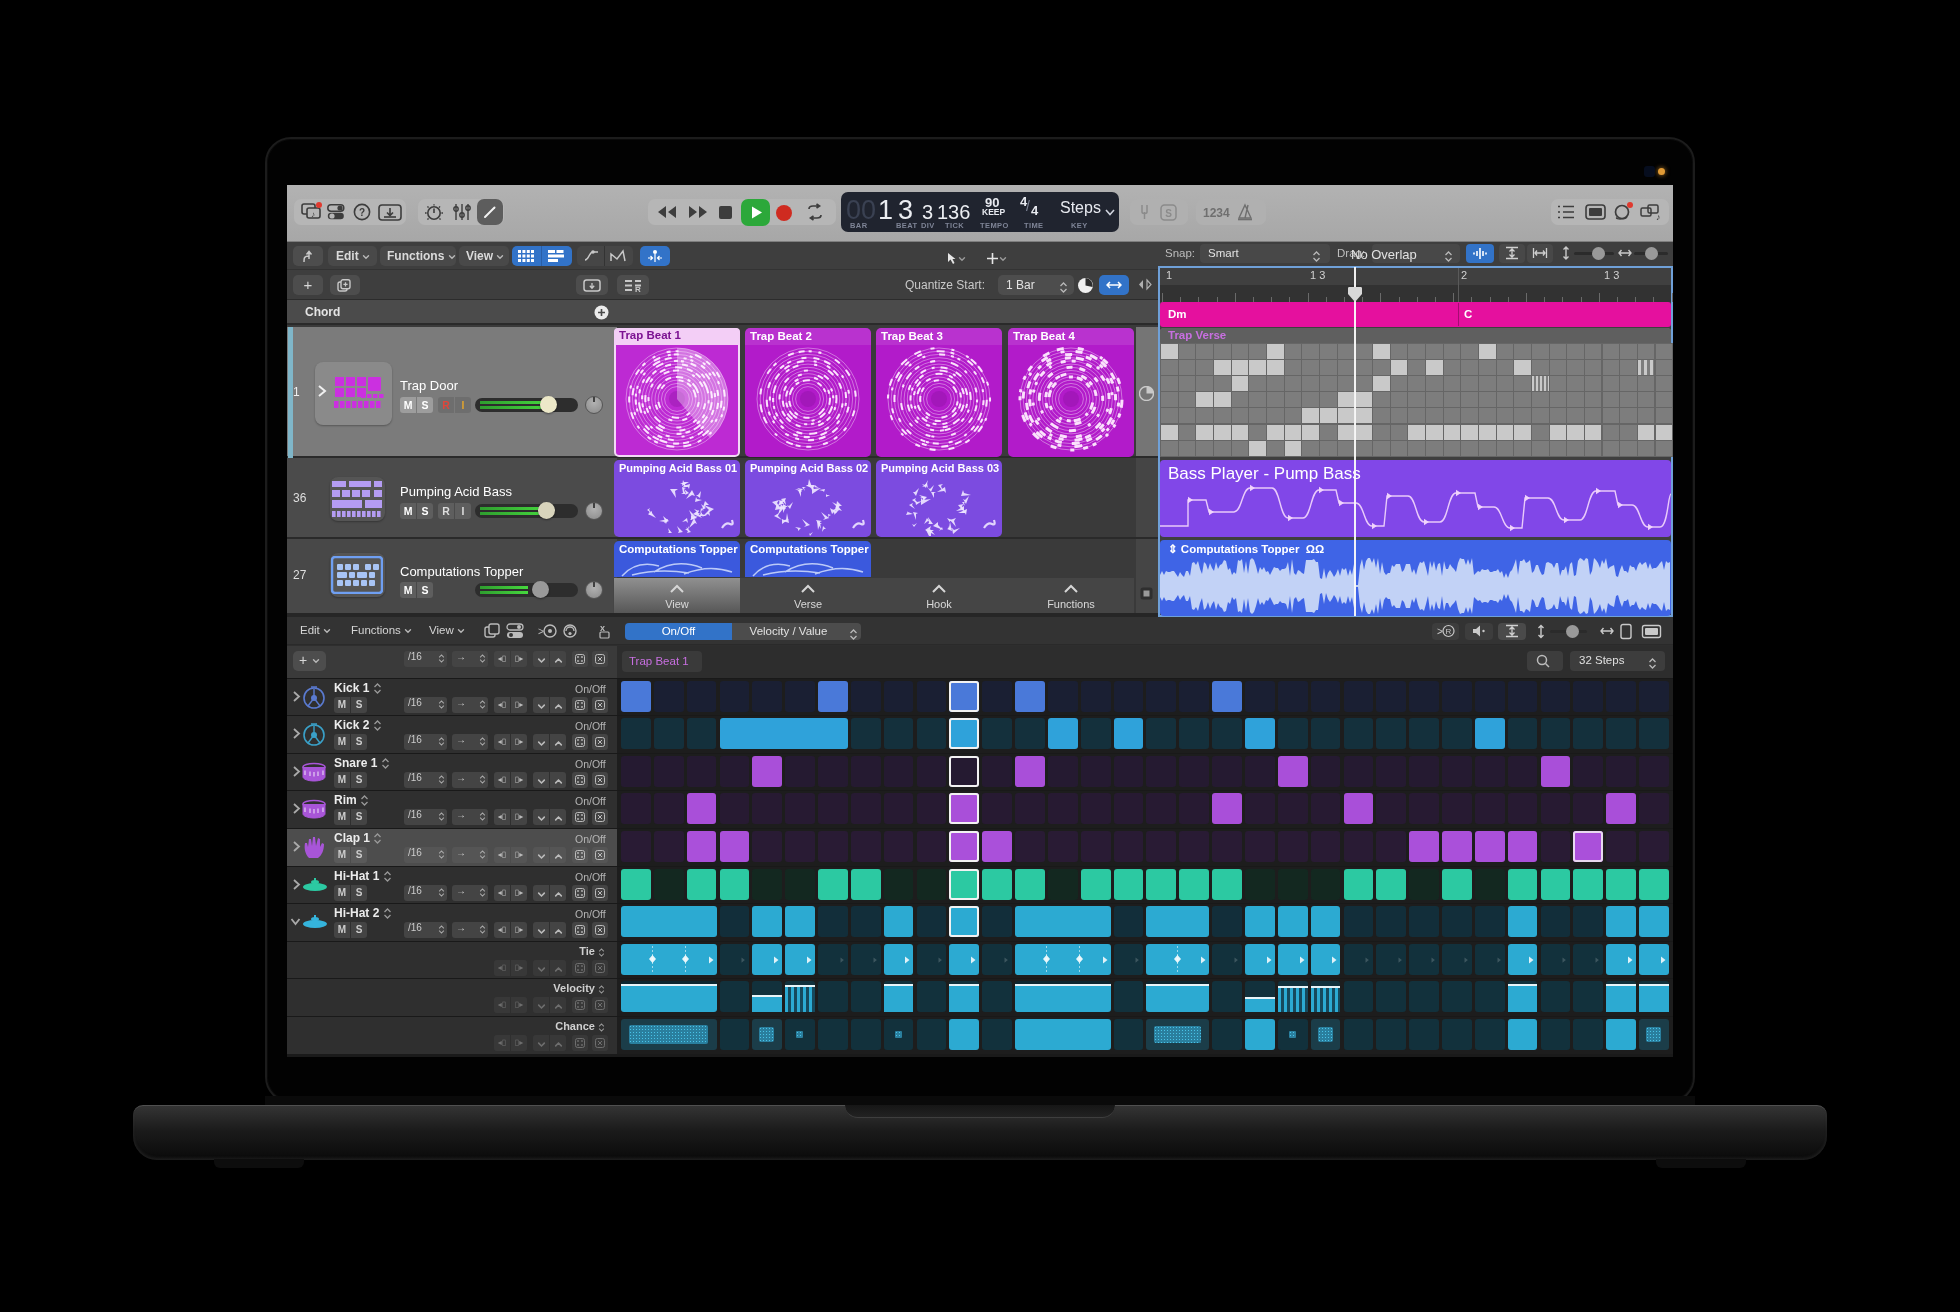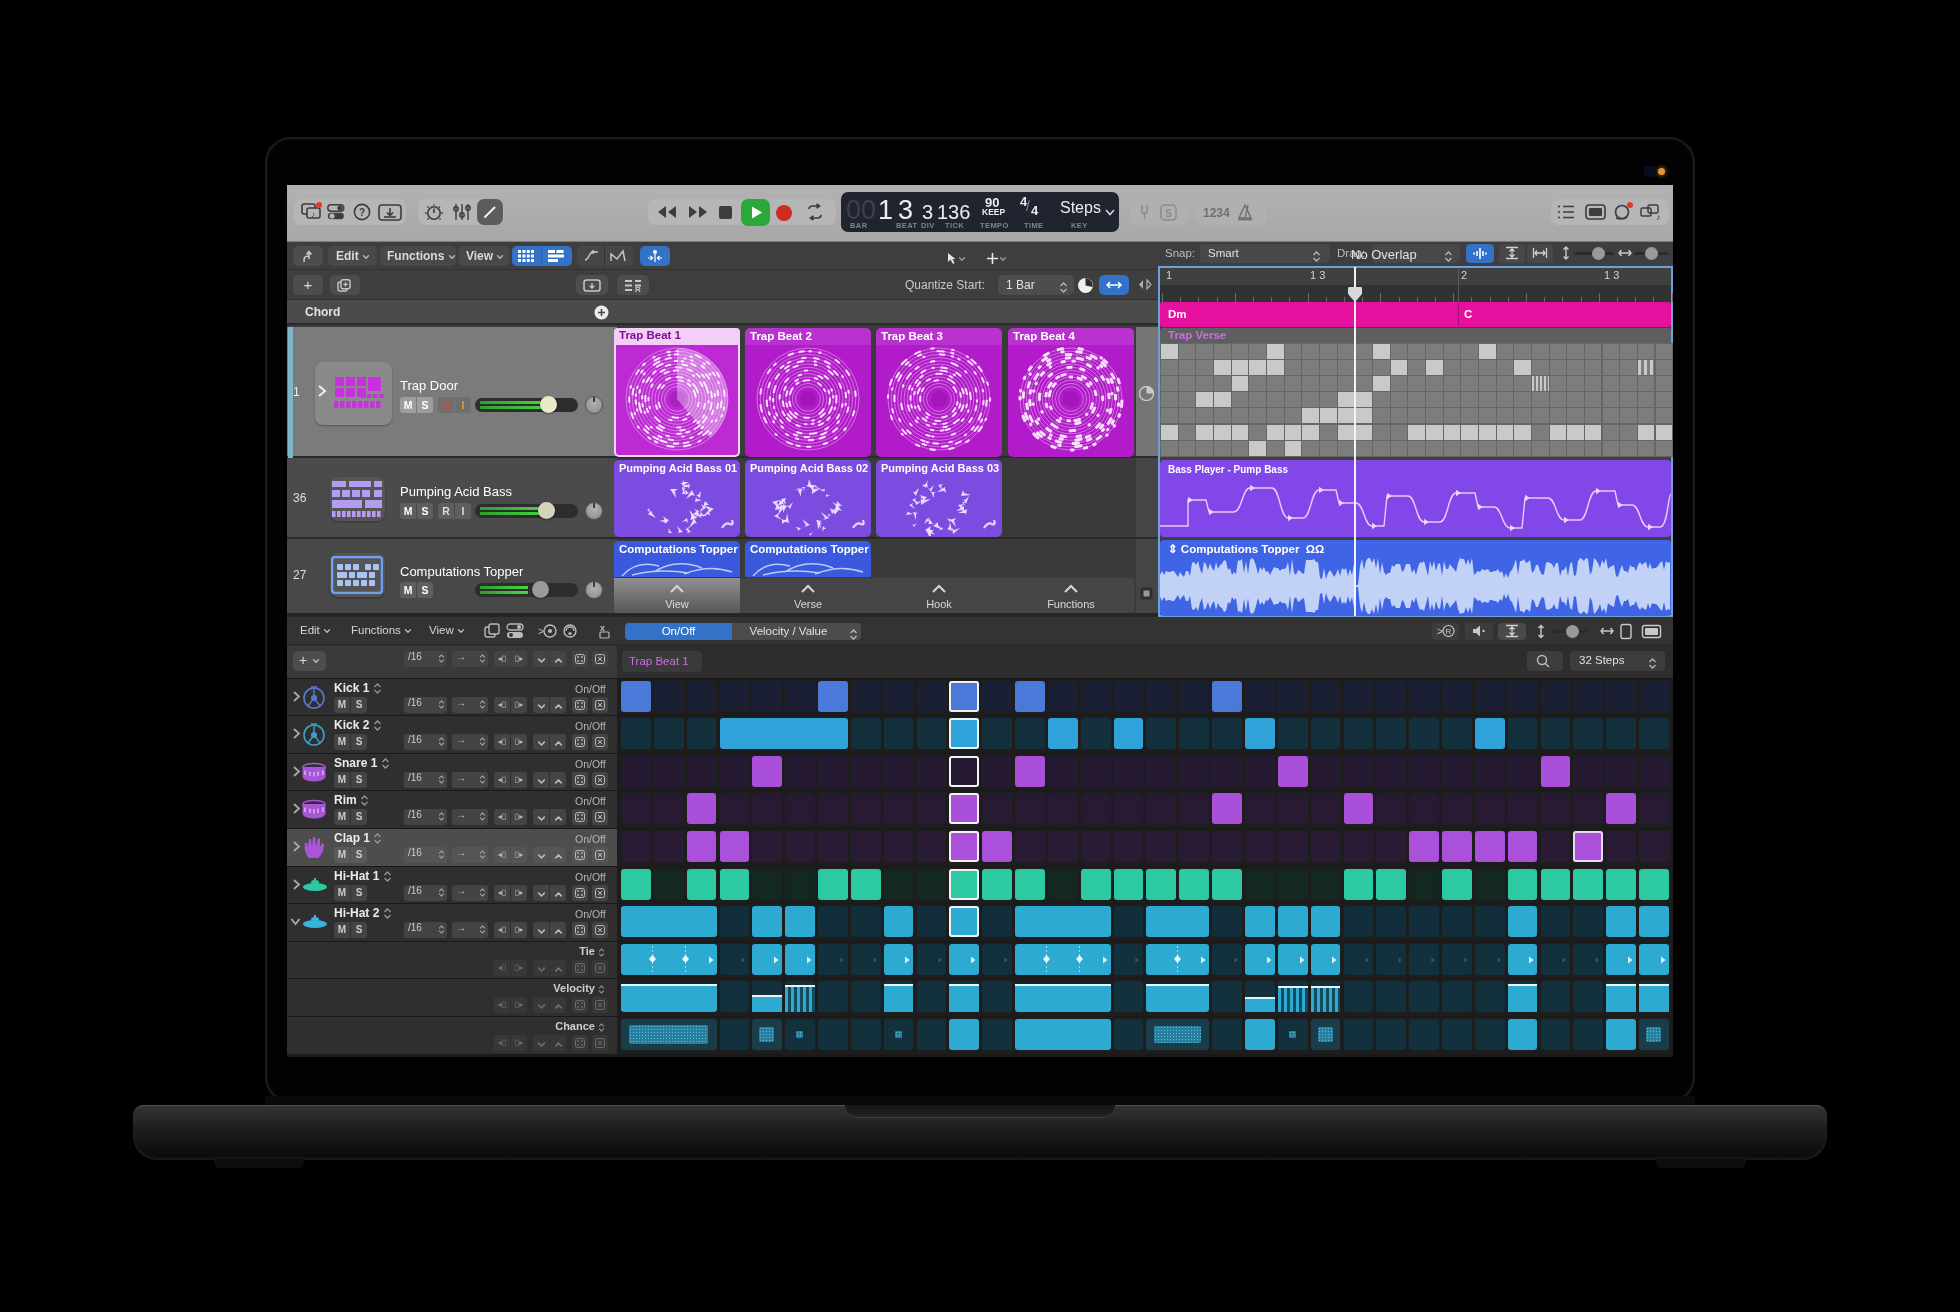--- a/index.html
+++ b/index.html
@@ -908,21 +908,21 @@
 <div class="a" style="left:1262.5px;top:255.60000000000002px;width:16.7px;height:15.1px;background:#7d7d7d;outline:1px solid #666"></div>
 <div class="a" style="left:1280.2px;top:255.60000000000002px;width:16.7px;height:15.1px;background:#7d7d7d;outline:1px solid #666"></div>
 <div class="a" style="left:1297.8px;top:255.60000000000002px;width:16.7px;height:15.1px;background:#7d7d7d;outline:1px solid #666"></div>
 <div class="a" style="left:1315.5px;top:255.60000000000002px;width:16.7px;height:15.1px;background:#7d7d7d;outline:1px solid #666"></div>
 <div class="a" style="left:1333.2px;top:255.60000000000002px;width:16.7px;height:15.1px;background:#7d7d7d;outline:1px solid #666"></div>
 <div class="a" style="left:1350.8px;top:255.60000000000002px;width:16.7px;height:15.1px;background:#7d7d7d;outline:1px solid #666"></div>
 <div class="a" style="left:1368.5px;top:255.60000000000002px;width:16.7px;height:15.1px;background:#7d7d7d;outline:1px solid #666"></div>
 <div class="a" style="left:1350.8px;top:175.10000000000002px;width:16.7px;height:15.1px;background:repeating-linear-gradient(90deg,#c9c9c9 0 3px,#7d7d7d 3px 6px);outline:1px solid #666"></div>
 <div class="a" style="left:1244.9px;top:191.2px;width:16.7px;height:15.1px;background:repeating-linear-gradient(90deg,#c9c9c9 0 2px,#7d7d7d 2px 4px);outline:1px solid #666"></div>
 <div class="a" style="left:873px;top:275px;width:511px;height:77px;background:#8147e8;border-radius:4px;overflow:hidden"></div>
-<div class="tx" style="left:881px;top:279px;font-size:10px;color:#fff;font-weight:bold">Bass Player - Pump Bass</div>
+<div class="tx" style="left:881px;top:279px;font-size:17px;color:#fff;font-weight:normal">Bass Player - Pump Bass</div>
 <svg class="a" style="left:873px;top:275px;" width="511" height="77" viewBox="0 0 511 77">
       <path d="M0 66 L28 66 L28 40 L46 40 L49 52 L74 52 C82 52 82 28 90 28 L112 28 C120 28 120 58 128 58 L143 58 C151 58 151 30 159 30 L176 30 L179 43 L196 43 C204 43 204 66 212 66 L224 66 L227 36 L248 36 C256 36 256 62 264 62 L280 62 C288 62 288 33 296 33 L315 33 L318 47 L334 47 C342 47 342 68 350 68 L362 68 L365 38 L388 38 C396 38 396 60 404 60 L420 60 C428 60 428 31 436 31 L455 31 L458 45 L472 45 C480 45 480 67 488 67 L500 67 C508 67 508 34 511 34" stroke="rgba(242,214,252,0.92)" stroke-width="1.4" fill="none"></path>
       <path d="M28 36.8 L33 40 L28 43.2 Z" fill="rgba(242,214,252,0.95)"></path>
       <path d="M49 48.8 L54 52 L49 55.2 Z" fill="rgba(242,214,252,0.95)"></path>
       <path d="M90 24.8 L95 28 L90 31.2 Z" fill="rgba(242,214,252,0.95)"></path>
       <path d="M128 54.8 L133 58 L128 61.2 Z" fill="rgba(242,214,252,0.95)"></path>
       <path d="M159 26.8 L164 30 L159 33.2 Z" fill="rgba(242,214,252,0.95)"></path>
       <path d="M179 39.8 L184 43 L179 46.2 Z" fill="rgba(242,214,252,0.95)"></path>
       <path d="M212 62.8 L217 66 L212 69.2 Z" fill="rgba(242,214,252,0.95)"></path>
       <path d="M227 32.8 L232 36 L227 39.2 Z" fill="rgba(242,214,252,0.95)"></path>

